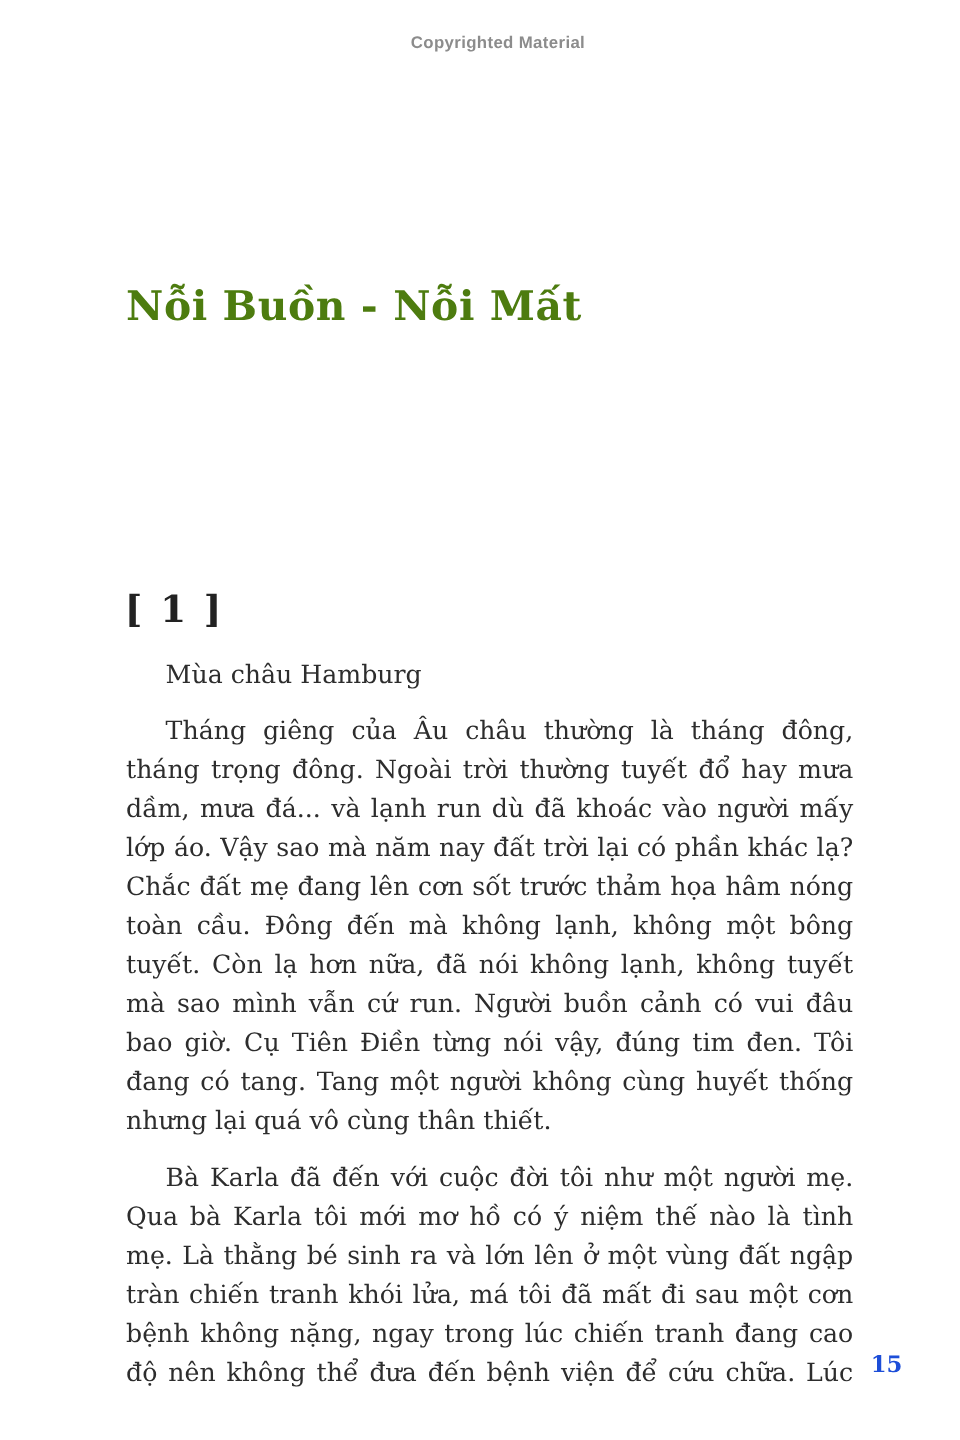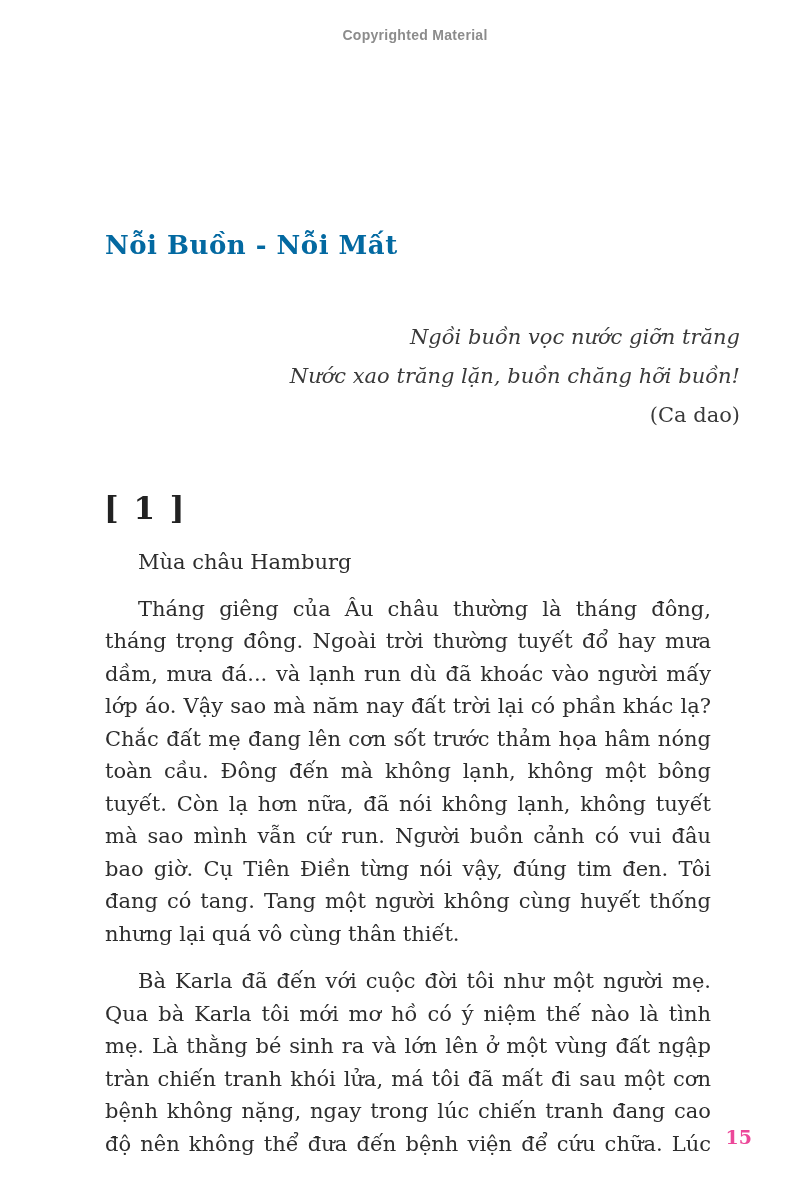--- a/index.html
+++ b/index.html
@@ -23,23 +23,23 @@
     font-size: 14px;
     letter-spacing: 0.3px;
     color: #8c8c8c;
   }
   .notice-top { top: 27px; }
   .notice-bottom { top: 1156px; }
   .chapter-title {
     position: absolute;
     left: 105px;
     top: 213px;
-    font-size: 26px;
+    font-size: 34px;
     font-weight: bold;
-    color: #0369a1;
+    color: #4d7c0f;
     letter-spacing: 0.5px;
   }
   .epigraph {
     position: absolute;
     right: 90px;
     top: 318px;
     text-align: right;
     font-size: 21px;
     line-height: 39px;
     color: #3a3a3a;
@@ -72,37 +72,32 @@
     margin: 0 0 15px 0;
     text-align: justify;
     text-indent: 33px;
   }
   .page-number {
     position: absolute;
     right: 78px;
     top: 1126px;
     font-size: 19px;
     font-weight: bold;
-    color: #ec4899;
+    color: #1d4ed8;
   }
 </style>
 </head>
 <body>
 
 <div class="page">
 
   <div class="notice notice-top">Copyrighted Material</div>
 
   <h1 class="chapter-title">Nỗi Buồn - Nỗi Mất</h1>
 
-  <div class="epigraph">
-    <span class="line">Ngồi buồn vọc nước giỡn trăng</span>
-    <span class="line">Nước xao trăng lặn, buồn chăng hỡi buồn!</span>
-    <span class="attribution">(Ca dao)</span>
-  </div>
 
   <div class="section-marker">[ 1 ]</div>
 
   <div class="body-text">
     <p class="dateline">Mùa châu Hamburg</p>
     <p class="para">Tháng giêng của Âu châu thường là tháng đông, tháng trọng đông. Ngoài trời thường tuyết đổ hay mưa dầm, mưa đá... và lạnh run dù đã khoác vào người mấy lớp áo. Vậy sao mà năm nay đất trời lại có phần khác lạ? Chắc đất mẹ đang lên cơn sốt trước thảm họa hâm nóng toàn cầu. Đông đến mà không lạnh, không một bông tuyết. Còn lạ hơn nữa, đã nói không lạnh, không tuyết mà sao mình vẫn cứ run. Người buồn cảnh có vui đâu bao giờ. Cụ Tiên Điền từng nói vậy, đúng tim đen. Tôi đang có tang. Tang một người không cùng huyết thống nhưng lại quá vô cùng thân thiết.</p>
     <p class="para">Bà Karla đã đến với cuộc đời tôi như một người mẹ. Qua bà Karla tôi mới mơ hồ có ý niệm thế nào là tình mẹ. Là thằng bé sinh ra và lớn lên ở một vùng đất ngập tràn chiến tranh khói lửa, má tôi đã mất đi sau một cơn bệnh không nặng, ngay trong lúc chiến tranh đang cao độ nên không thể đưa đến bệnh viện để cứu chữa. Lúc ấy thằng bé mới hơn một tuổi đời. Tuổi thơ tôi vì thế chỉ nghe tiếng ru của bom đạn át cả tiếng côn trùng rên rỉ bên tai. Và tuyệt</p>
   </div>
 
   <div class="page-number">15</div>

